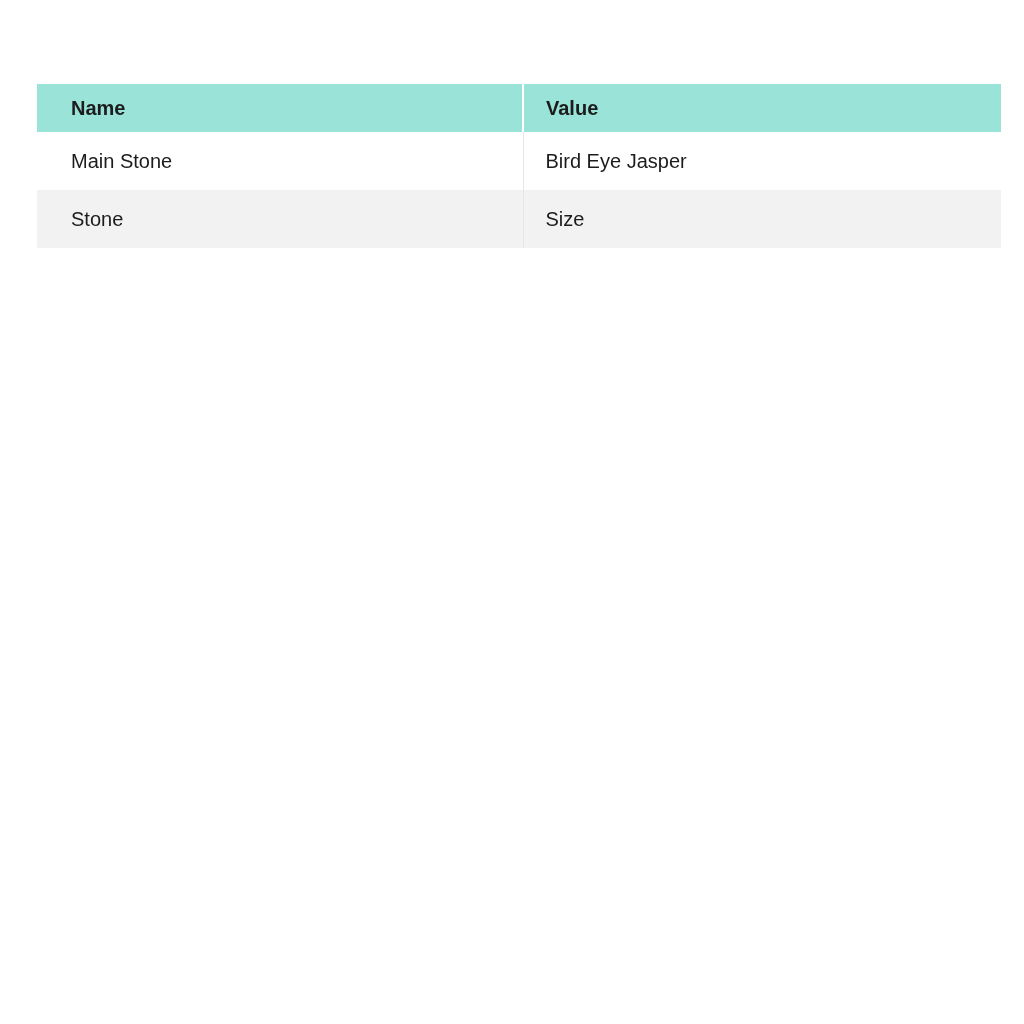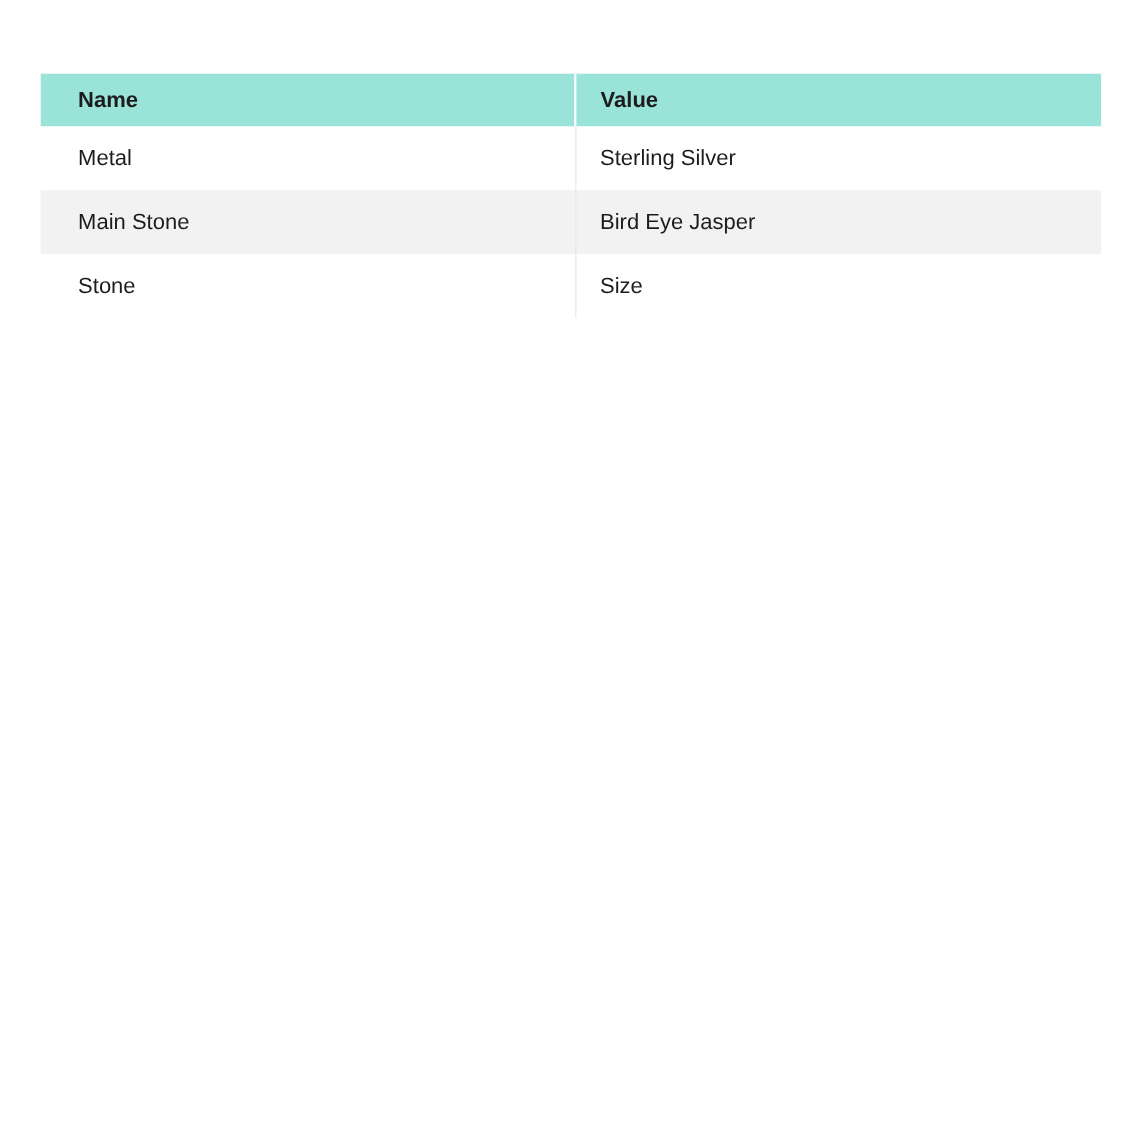--- a/index.html
+++ b/index.html
@@ -7,21 +7,21 @@
     padding: 0;
     width: 1024px;
     height: 1024px;
     background: var(--page-bg, #ffffff);
     font-family: "Liberation Sans", sans-serif;
     color: var(--text-color, #1c1c1c);
   }
   .table-wrap {
     position: absolute;
     left: 37px;
-    top: 67px;
+    top: 84px;
   }
   table {
     border-collapse: collapse;
     table-layout: fixed;
     width: 964px;
   }
   thead th {
     background: var(--header-bg, #9ae3d8);
     height: 48px;
     text-align: left;
@@ -65,24 +65,20 @@
       <col style="width:478px">
     </colgroup>
     <thead>
       <tr>
         <th class="col-name">Name</th>
         <th class="col-value">Value</th>
       </tr>
     </thead>
     <tbody>
       <tr>
-        <td class="col-name">Metal</td>
-        <td class="col-value">Sterling Silver</td>
-      </tr>
-      <tr>
         <td class="col-name">Main Stone</td>
         <td class="col-value">Bird Eye Jasper</td>
       </tr>
       <tr>
         <td class="col-name">Stone</td>
         <td class="col-value">Size</td>
       </tr>
     </tbody>
   </table>
 </div>

